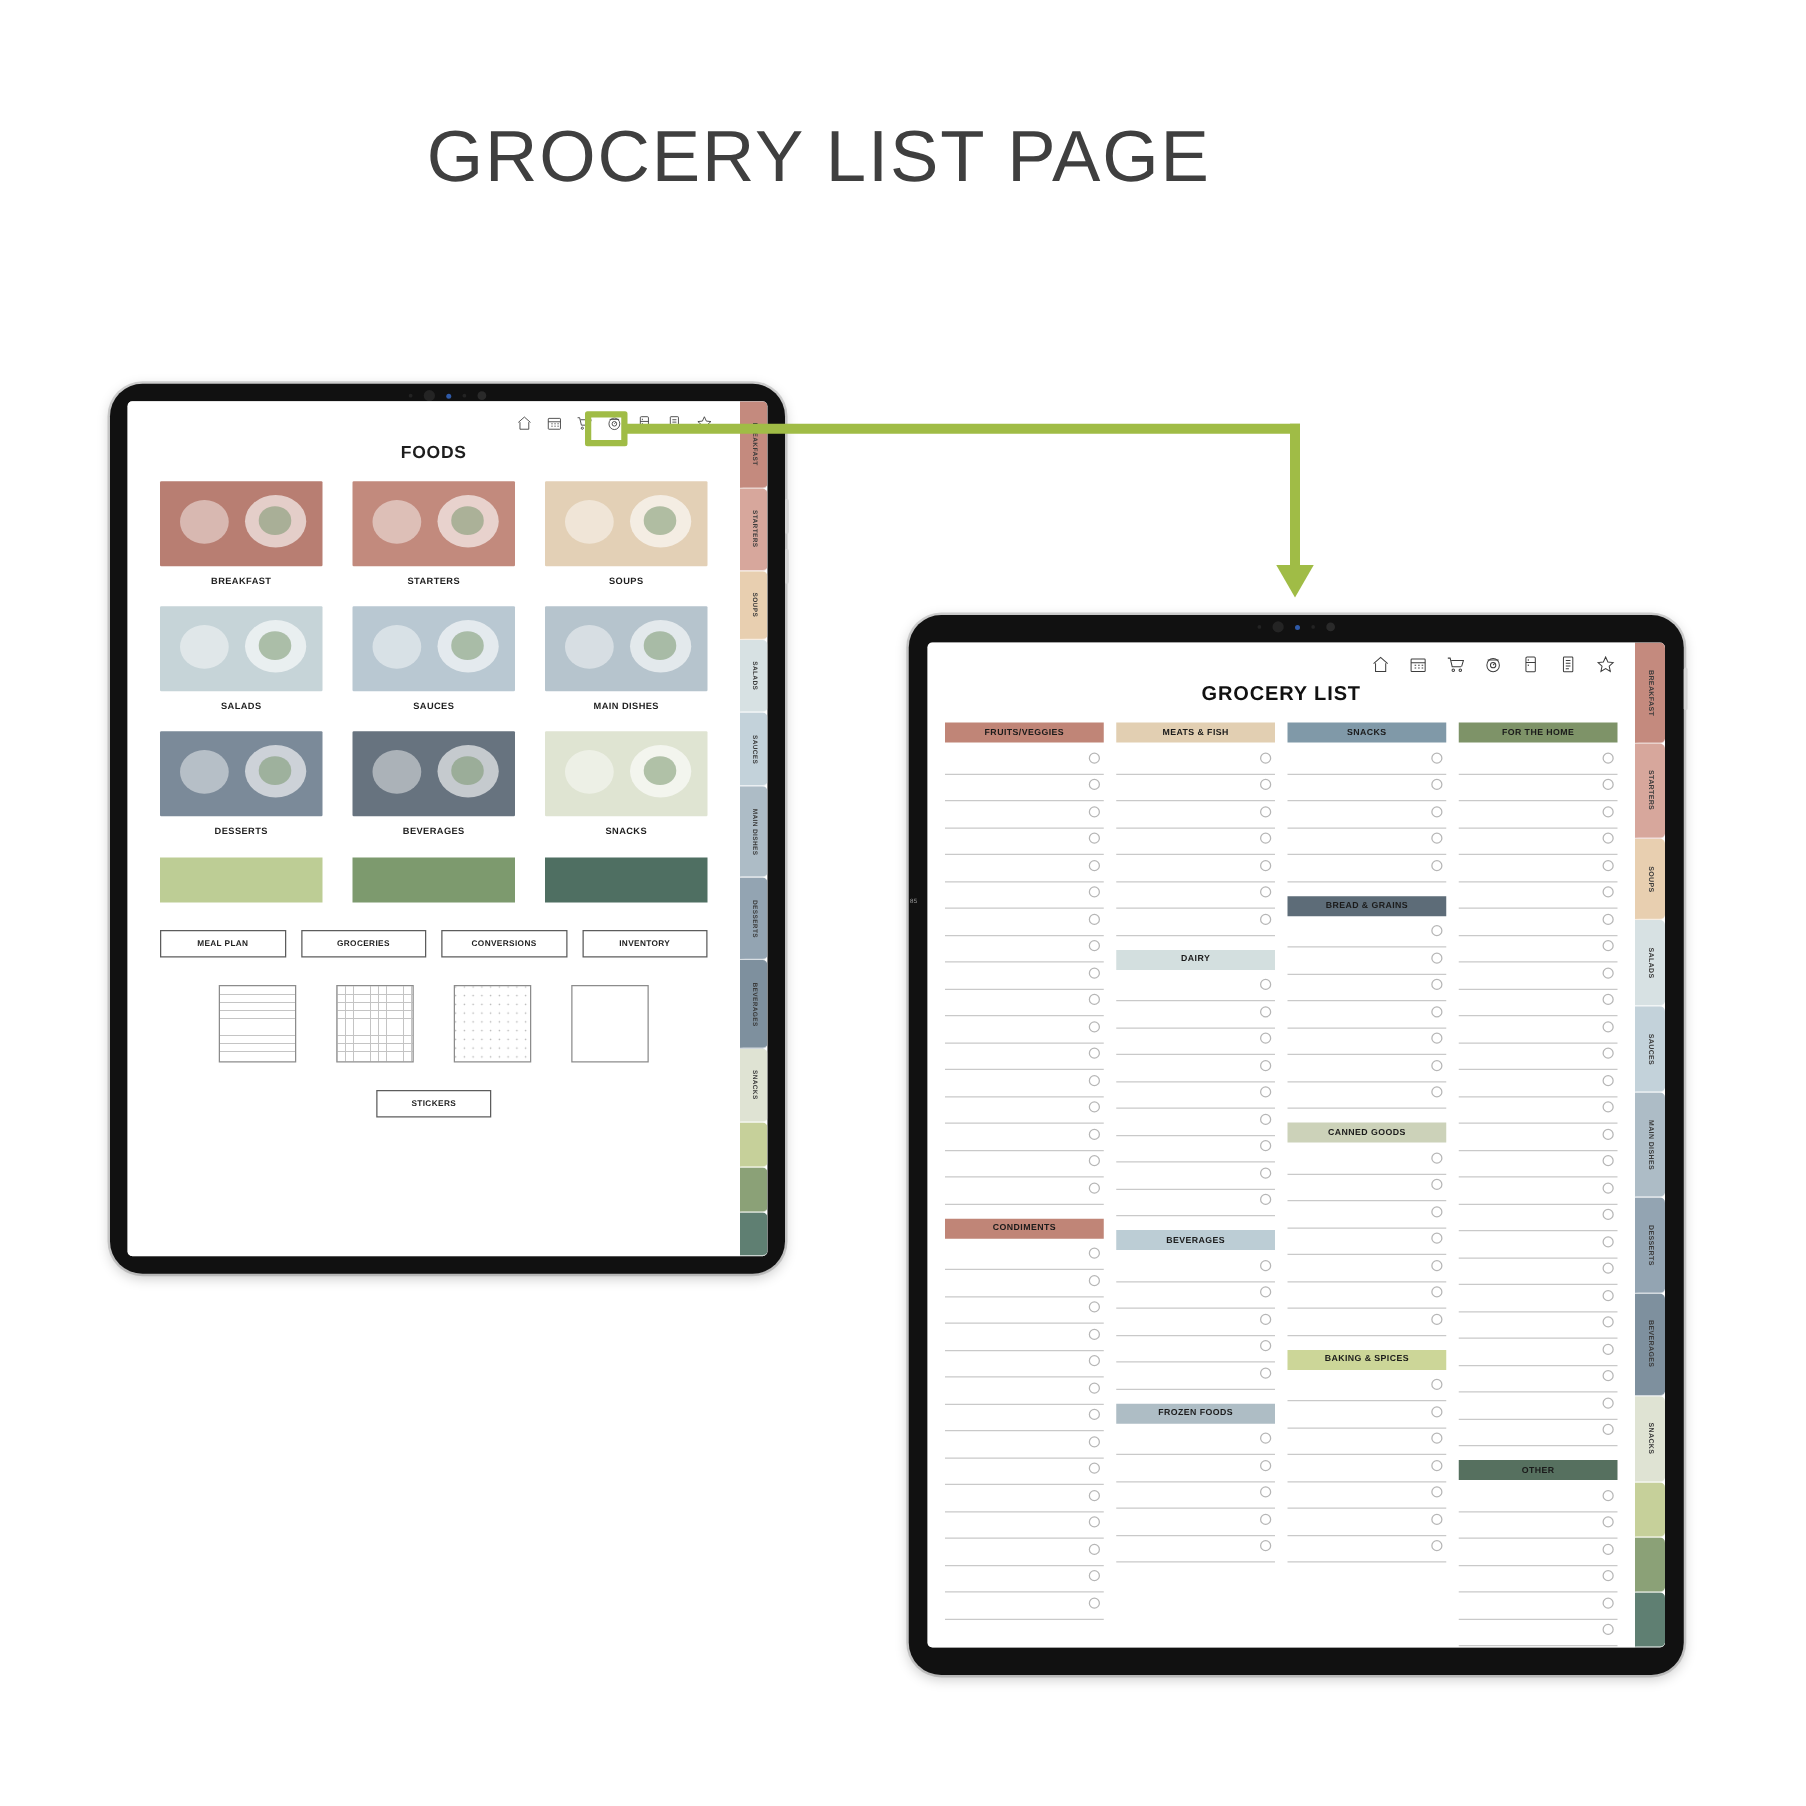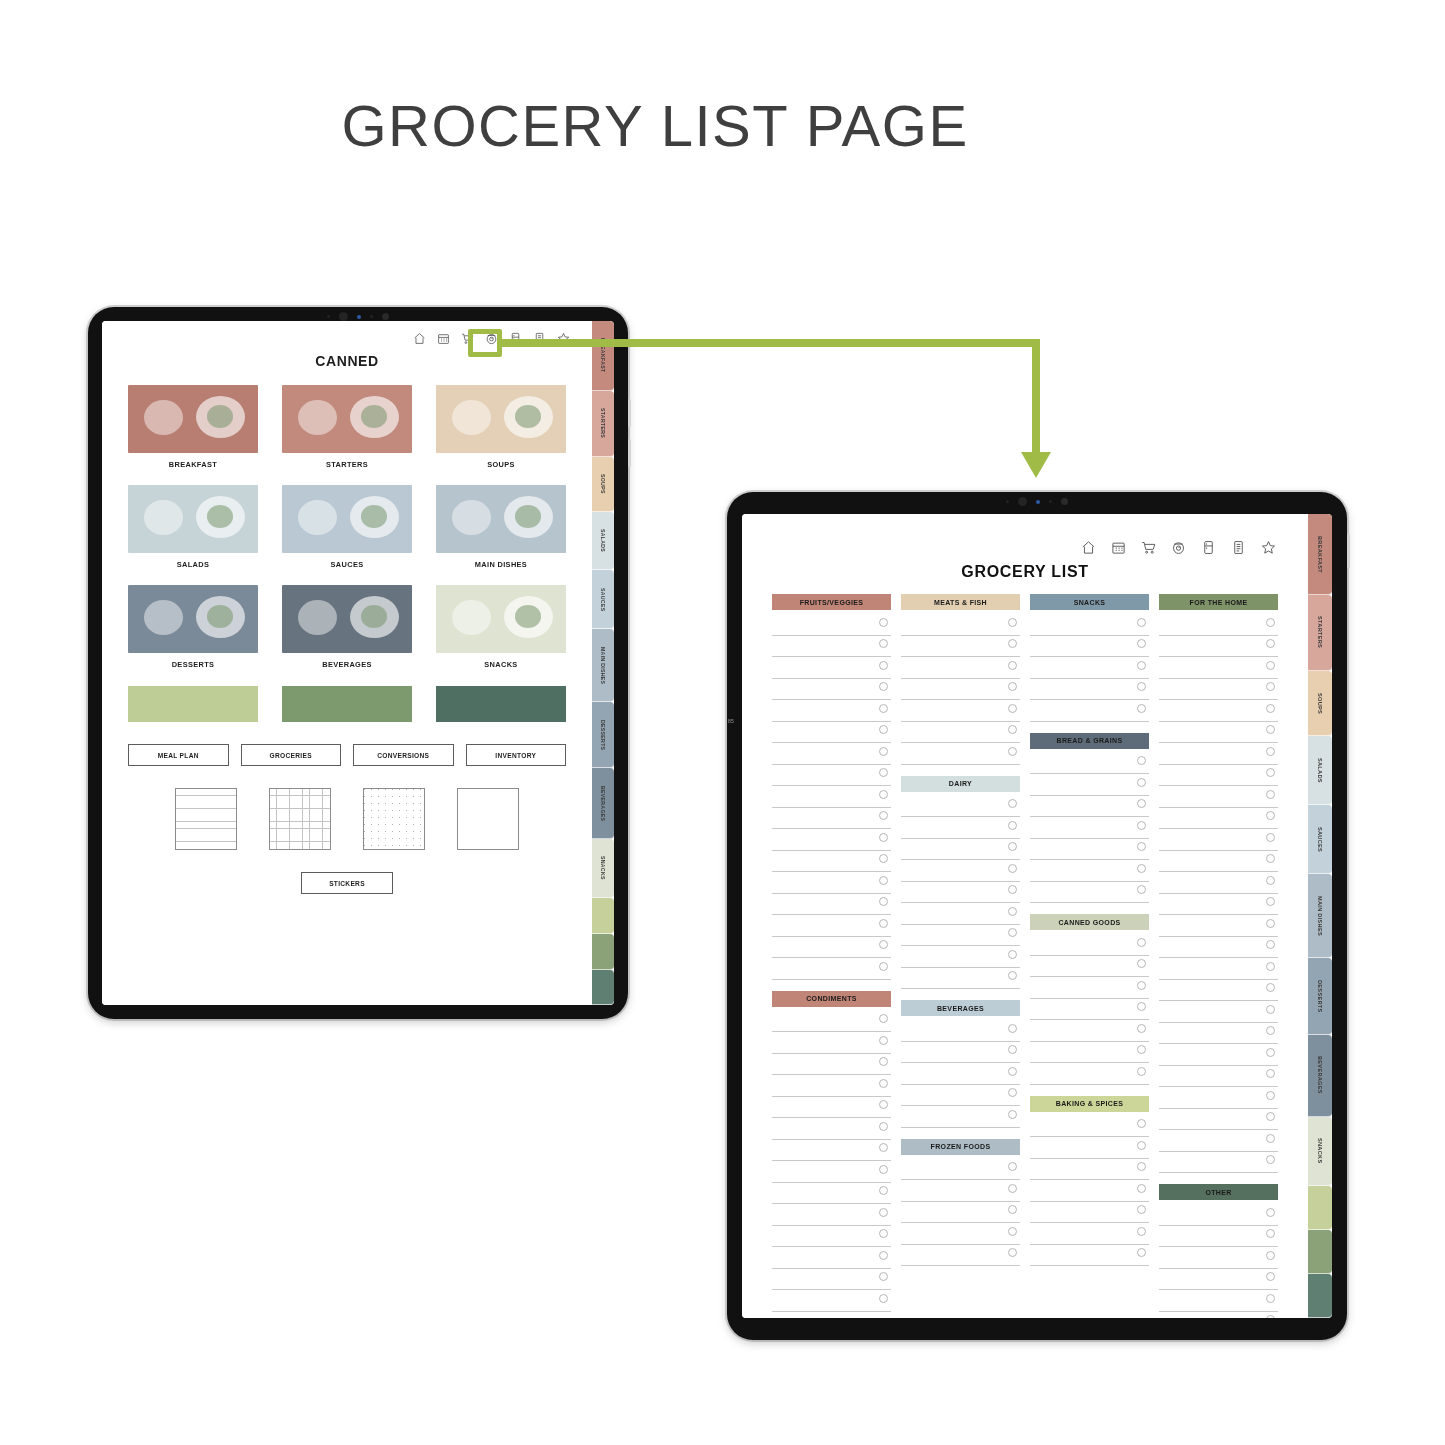--- a/index.html
+++ b/index.html
@@ -111,21 +111,21 @@
   .paper.dotted { background-image: radial-gradient(#b0b0b0 0.7px, transparent 0.8px);
                   background-size: 7px 7px; background-position: 4px 4px; }
 
   .sticker-row { display: flex; justify-content: center; margin-top: 22px; }
   .sticker-row .obtn { width: 92px; }
 
   
   #tablet-right { left: 727px; top: 492px; width: 620px; height: 848px; }
   #tablet-right .screen { left: 15px; top: 22px; right: 15px; bottom: 22px;
                           border-radius: 4px; }
-  #tablet-right .sheet { padding: 16px; display: flex; flex-direction: column; }
+  #tablet-right .sheet { padding: 0; display: flex; flex-direction: column; }
   #tablet-right .tabstrip { width: 24px; }
   #tablet-right .tab span { font-size: 5.6px; }
   #tablet-right .iconbar { gap: 15px; padding: 10px 16px 0 0; height: 30px; }
   #tablet-right .iconbar svg { width: 15px; height: 15px; }
 
   #grocery-title { text-align: center; font-size: 16px; font-weight: 700;
                    color: #111; letter-spacing: 0.7px; margin-top: 8px; }
 
   .gl-columns { display: grid; grid-template-columns: repeat(4, 1fr);
                 gap: 10px; padding: 13px 14px 0 14px; flex: 1 1 auto; }
@@ -232,21 +232,21 @@
                 <path d="M9 7 H15 M9 10.5 H15 M9 14 H15 M9 17.5 H13"></path>
               </svg>
             </span>
             <span class="ico" title="Favorites">
               <svg viewBox="0 0 24 24">
                 <path d="M12 2.6 L14.9 9 L21.6 9.7 L16.6 14.2 L18 21 L12 17.5 L6 21 L7.4 14.2 L2.4 9.7 L9.1 9 Z"></path>
               </svg>
             </span>
           </div>
 
-        <div id="index-title">CANNED</div>
+        <div id="index-title">FOODS</div>
 
         <div class="cat-grid" id="cat-grid">
             <div class="cat-cell">
               <div class="cat-thumb" style="background: rgb(184, 126, 114);">
                 <div style="position:absolute;left:12%;top:22%;width:30%;height:52%;border-radius:50%;background:rgba(255,255,255,.45)"></div>
                 <div style="position:absolute;right:10%;top:16%;width:38%;height:62%;border-radius:50%;background:rgba(255,255,255,.62)"></div>
                 <div style="position:absolute;right:19%;top:30%;width:20%;height:33%;border-radius:50%;background:rgba(120,150,110,.55)"></div>
               </div>
               <div class="cat-label">BREAKFAST</div>
             </div>

